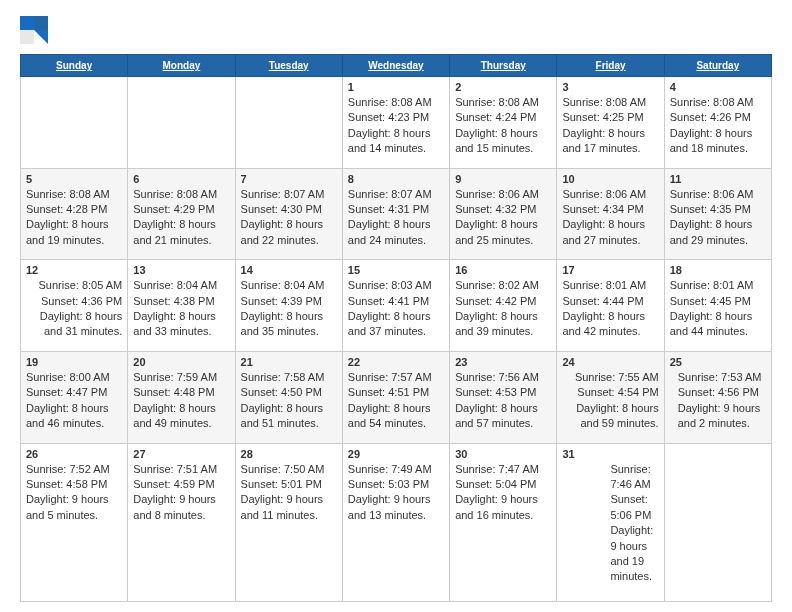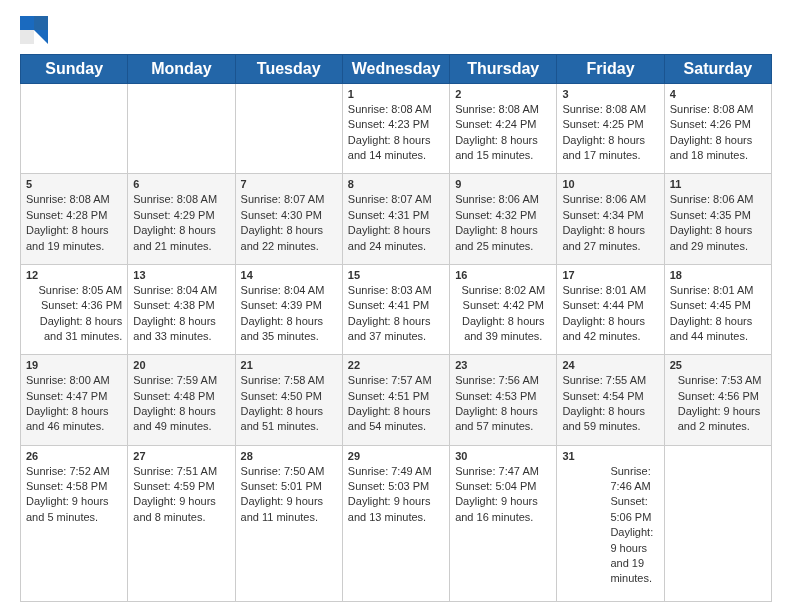--- a/index.html
+++ b/index.html
@@ -55,24 +55,25 @@
     .calendar {
       flex: 1;
       border: 1px solid #ccc;
       border-collapse: collapse;
       width: 100%;
       table-layout: fixed;
     }
     .calendar th {
       background-color: #2366a8;
       color: #fff;
-      font-size: 16px;
+      font-size: 10px;
       font-weight: bold;
       padding: 5px 4px;
       border: 1px solid #1a5490;
+      text-decoration: underline;
     }
     .calendar td {
       border: 1px solid #ccc;
       vertical-align: top;
       padding: 4px 5px;
       font-size: 9.5px;
       color: #333;
       height: 82px;
     }
     .day-number {
@@ -237,21 +238,21 @@
           </td>
           <td>
             <span class="day-number">15</span>
             <div class="day-info" style="white-space: pre-line;">Sunrise: 8:03 AM
 Sunset: 4:41 PM
 Daylight: 8 hours
 and 37 minutes.</div>
           </td>
           <td>
             <span class="day-number">16</span>
-            <div class="day-info" style="white-space: pre-line; text-align: center;">Sunrise: 8:02 AM
+            <div class="day-info" style="white-space: pre-line;">Sunrise: 8:02 AM
 Sunset: 4:42 PM
 Daylight: 8 hours
 and 39 minutes.</div>
           </td>
           <td>
             <span class="day-number">17</span>
             <div class="day-info" style="white-space: pre-line;">Sunrise: 8:01 AM
 Sunset: 4:44 PM
 Daylight: 8 hours
 and 42 minutes.</div>
@@ -295,21 +296,21 @@
           </td>
           <td>
             <span class="day-number">23</span>
             <div class="day-info" style="white-space: pre-line;">Sunrise: 7:56 AM
 Sunset: 4:53 PM
 Daylight: 8 hours
 and 57 minutes.</div>
           </td>
           <td>
             <span class="day-number">24</span>
-            <div class="day-info" style="white-space: pre-line;">Sunrise: 7:55 AM
+            <div class="day-info" style="white-space: pre-line; text-align: right;">Sunrise: 7:55 AM
 Sunset: 4:54 PM
 Daylight: 8 hours
 and 59 minutes.</div>
           </td>
           <td>
             <span class="day-number">25</span>
             <div class="day-info" style="white-space: pre-line; margin-left: 8px;">Sunrise: 7:53 AM
 Sunset: 4:56 PM
 Daylight: 9 hours
 and 2 minutes.</div>

